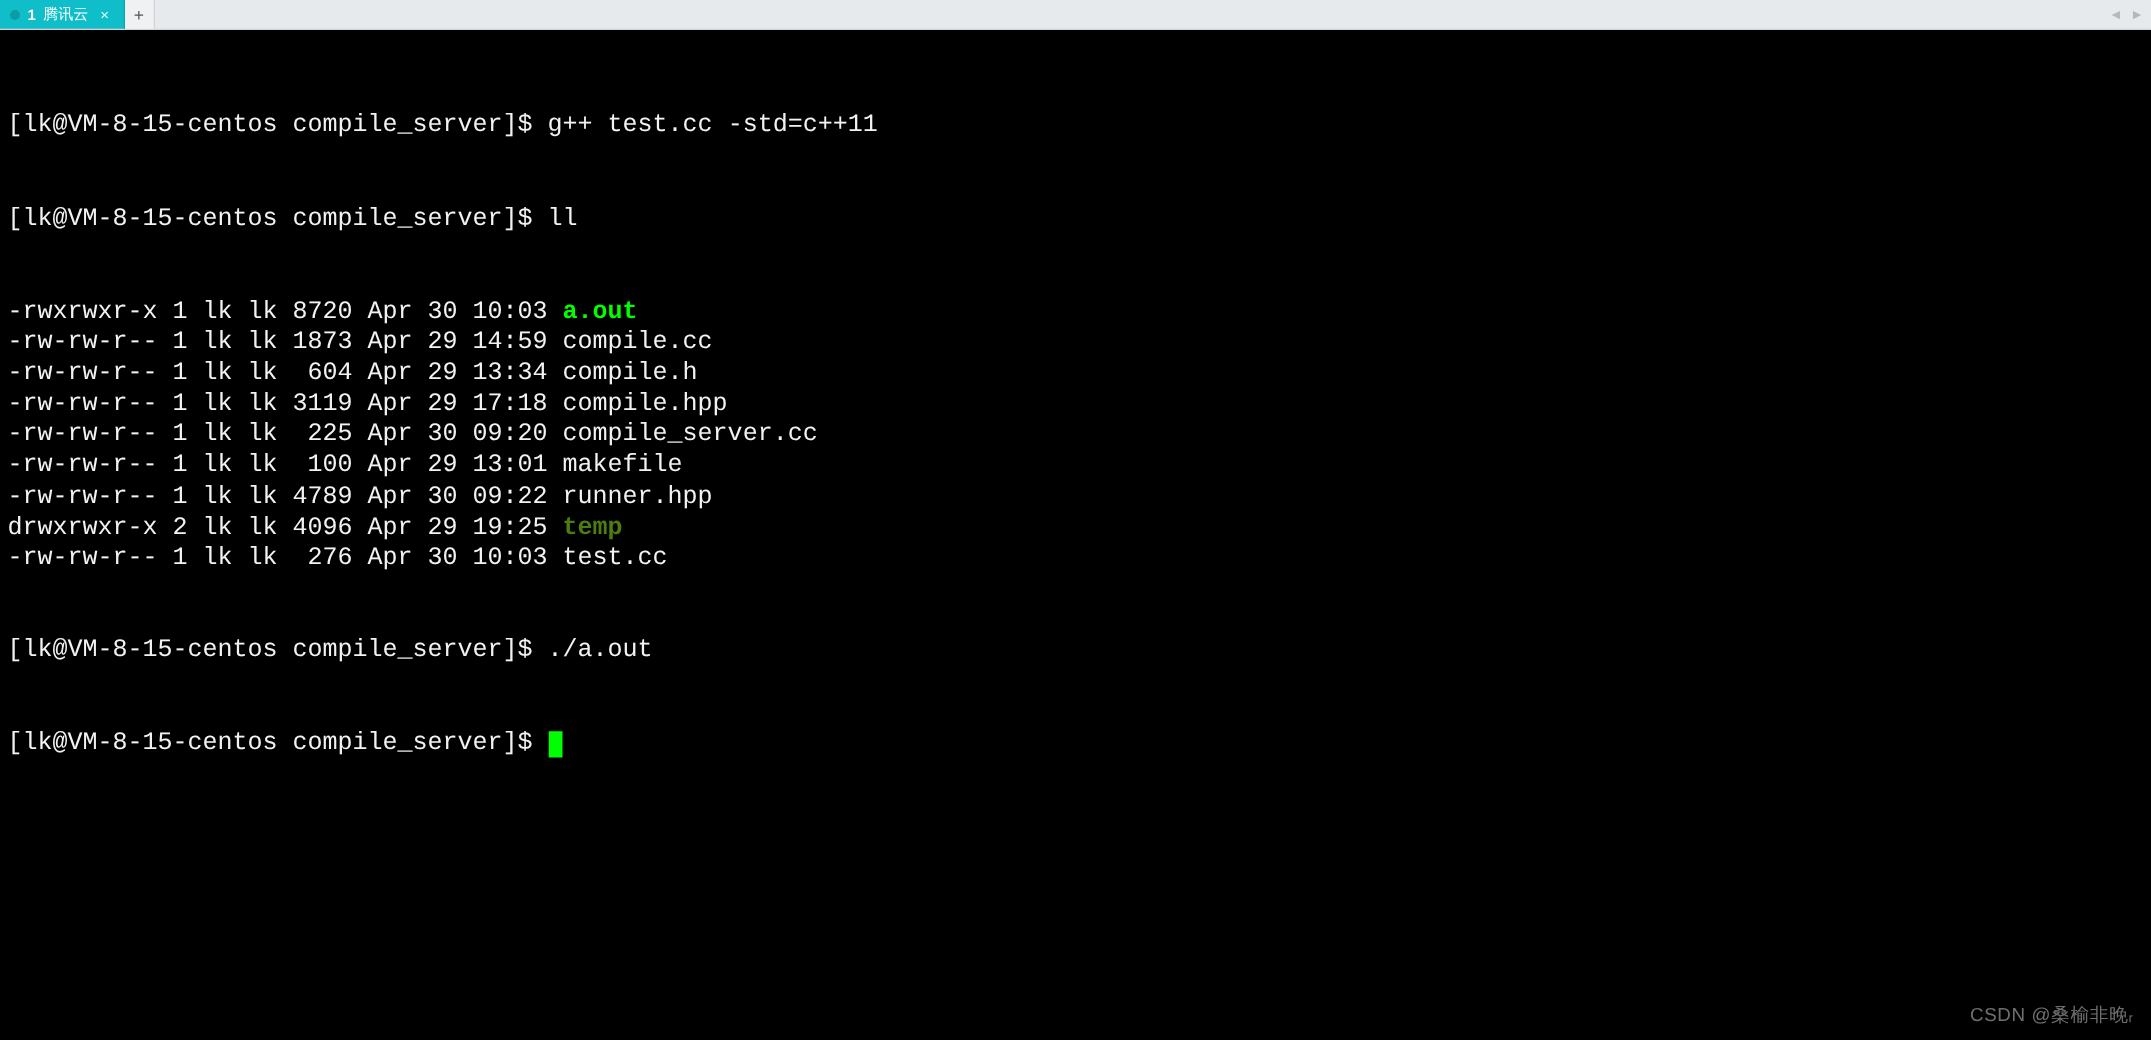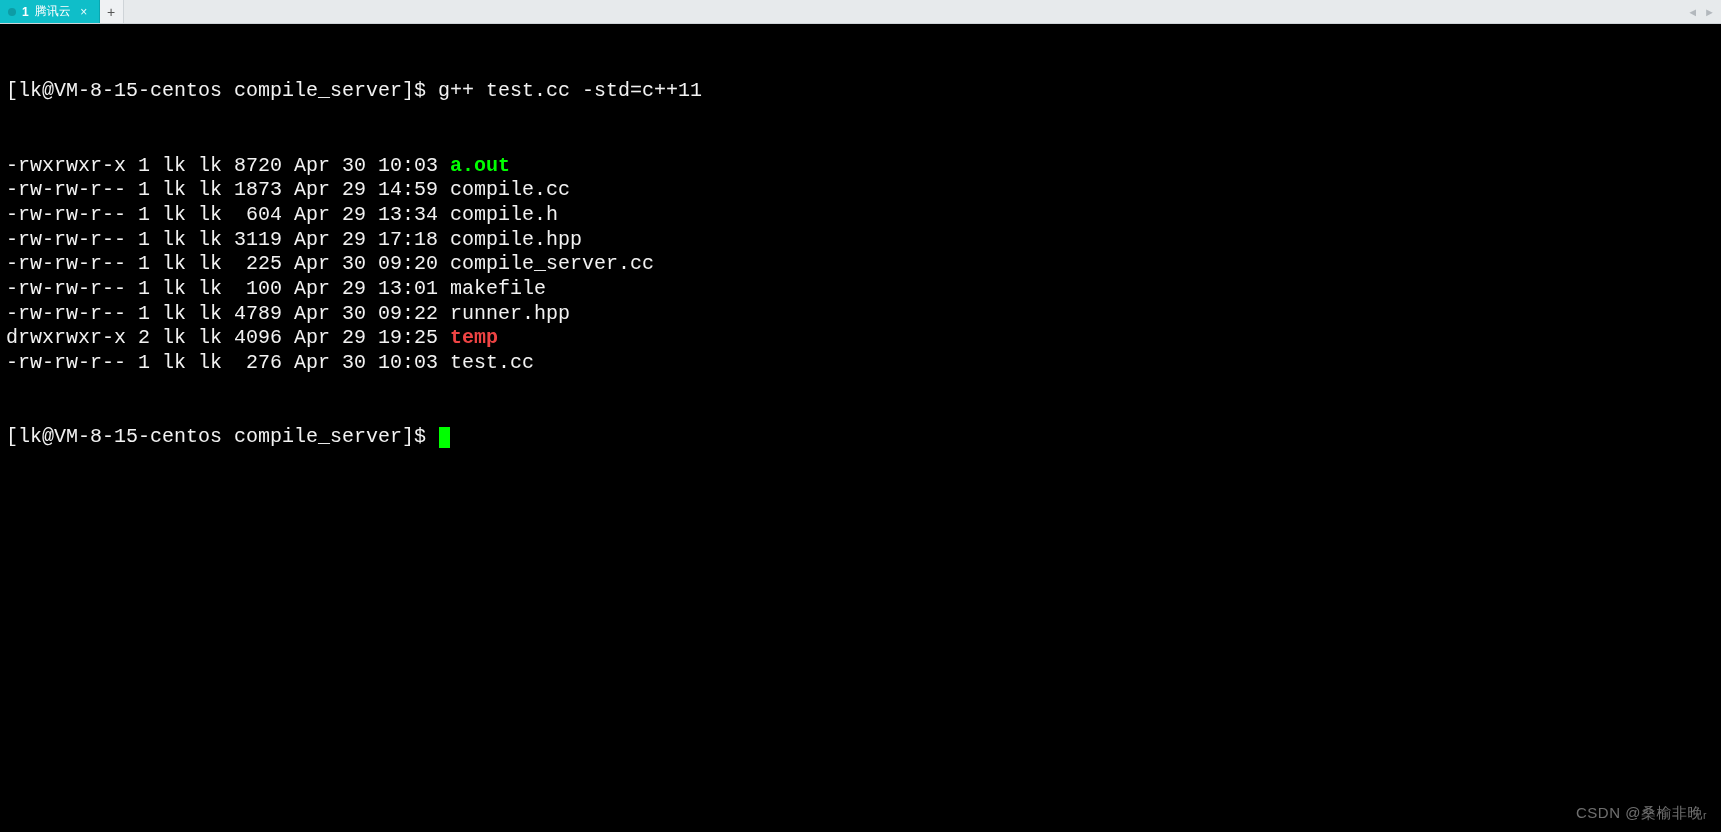--- a/index.html
+++ b/index.html
@@ -53,32 +53,32 @@
     display: flex; align-items: center; gap: 2px;
     color: #b3b8bd; font-size: 11px;
   }
   .tabbar-nav span { cursor: pointer; padding: 0 2px; }
   
   
   .terminal {
     background: #000000;
     height: 808px;
     width: 100%;
-    padding: 6px 6px;
+    padding: 16px 6px;
     font-family: "Consolas", "Courier New", monospace;
     font-size: 20px;
     line-height: 24.7px;
     color: #f2f2f2;
     white-space: pre;
     overflow: hidden;
     position: relative;
   }
   .line { display: block; }
   .green { color: #00ff00; font-weight: bold; margin-top: 40px; }
-  .blue  { color: #ef4444; font-weight: bold; }
+  .blue  { color: #4d7c0f; font-weight: bold; }
   .cursor-block {
     display: inline-block;
     width: 11px; height: 21px;
     background: #00ff00;
     vertical-align: text-bottom;
     margin-left: 1px;
   }
   
   .watermark {
     position: absolute;
@@ -103,17 +103,19 @@
   </div>
   <div class="tab-add">+</div>
   <div class="tabbar-nav">
     <span>◄</span>
     <span>►</span>
   </div>
 </div>
 
 <div class="terminal">
   <span class="line"><span>[lk@VM-8-15-centos compile_server]$ </span><span>g++ test.cc -std=c++11</span></span>
+  <span class="line"><span>[lk@VM-8-15-centos compile_server]$ </span><span>ll</span></span>
   <span class="line"><span>-rwxrwxr-x 1 lk lk 8720 Apr 30 10:03 </span><span class="green">a.out</span></span><span class="line"><span>-rw-rw-r-- 1 lk lk 1873 Apr 29 14:59 </span><span>compile.cc</span></span><span class="line"><span>-rw-rw-r-- 1 lk lk  604 Apr 29 13:34 </span><span>compile.h</span></span><span class="line"><span>-rw-rw-r-- 1 lk lk 3119 Apr 29 17:18 </span><span>compile.hpp</span></span><span class="line"><span>-rw-rw-r-- 1 lk lk  225 Apr 30 09:20 </span><span>compile_server.cc</span></span><span class="line"><span>-rw-rw-r-- 1 lk lk  100 Apr 29 13:01 </span><span>makefile</span></span><span class="line"><span>-rw-rw-r-- 1 lk lk 4789 Apr 30 09:22 </span><span>runner.hpp</span></span><span class="line"><span>drwxrwxr-x 2 lk lk 4096 Apr 29 19:25 </span><span class="blue">temp</span></span><span class="line"><span>-rw-rw-r-- 1 lk lk  276 Apr 30 10:03 </span><span>test.cc</span></span>
+  <span class="line"><span>[lk@VM-8-15-centos compile_server]$ </span><span>./a.out</span></span>
   <span class="line"><span>[lk@VM-8-15-centos compile_server]$ </span><span class="cursor-block"></span></span>
   
   <div class="watermark">CSDN @桑榆非晚ᵣ</div>
 </div>
 
 </body></html>

